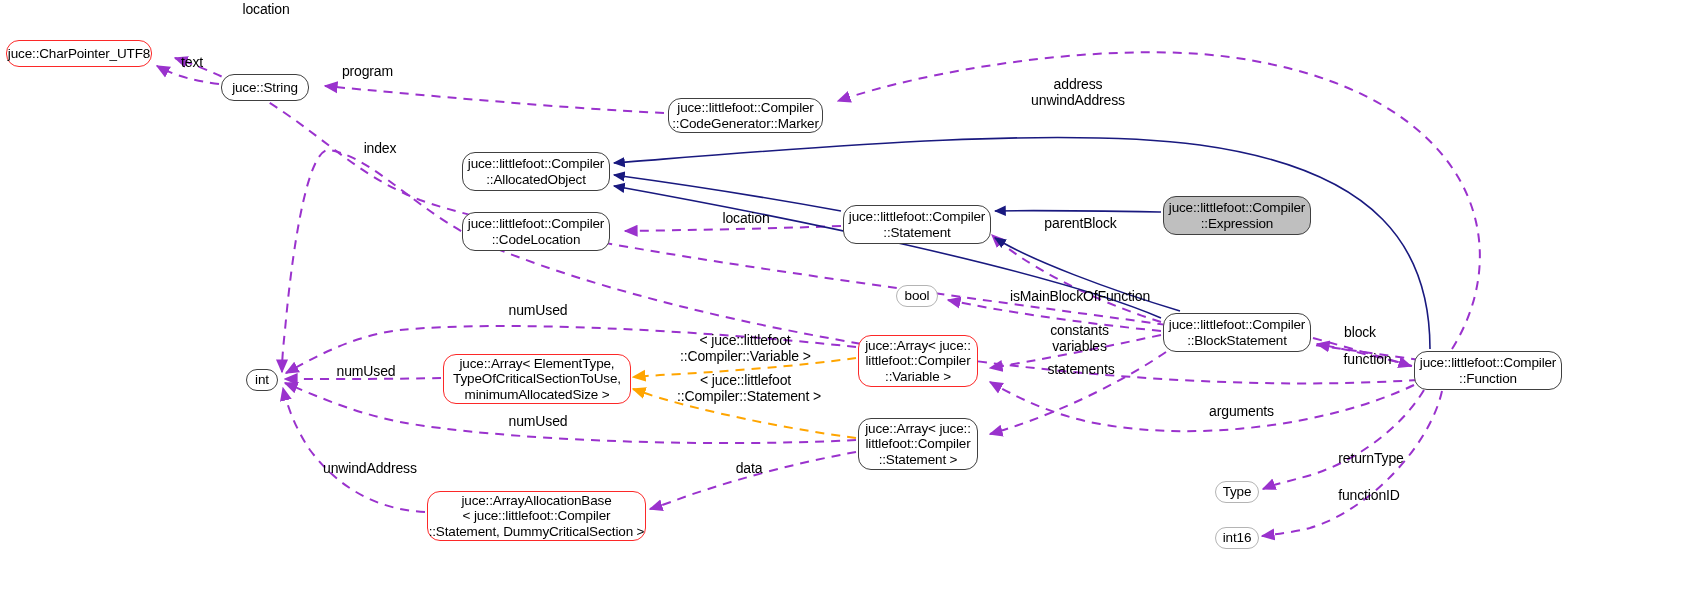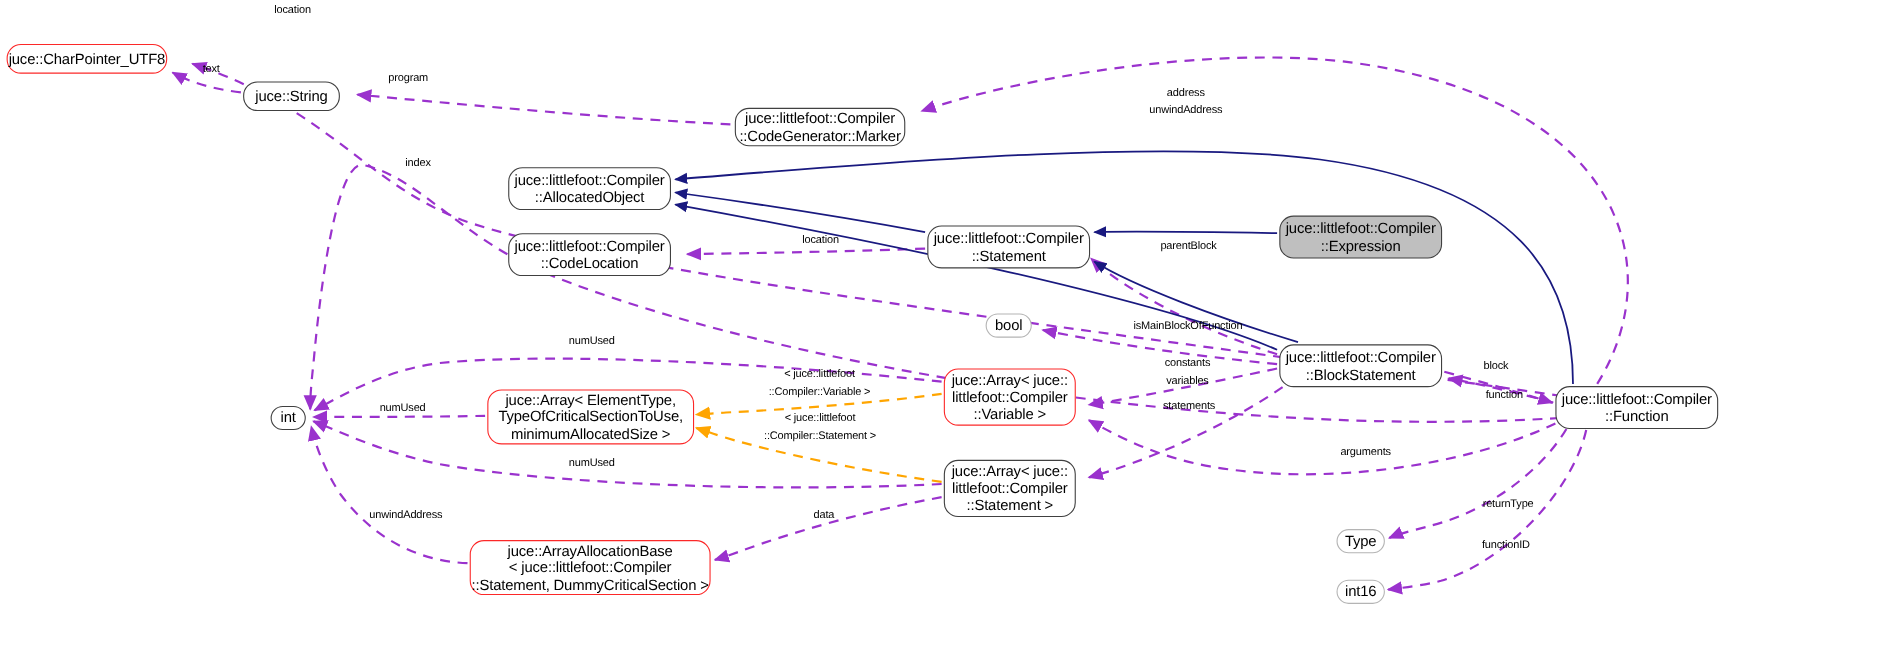--- a/index.html
+++ b/index.html
@@ -38,21 +38,21 @@
     letter-spacing: -0.15px;
     border-radius: 13px;
   }
   .node-box.b-dark   { border: 1.4px solid #404040; }
   .node-box.b-red    { border: 1.6px solid #fc2828; }
   .node-box.b-grey   { border: 1.2px solid #b4b4b4; }
   .node-box.fill-grey{ background: #bfbfbf; }
   .edge-label {
     position: absolute;
     font-family: "Liberation Sans", sans-serif;
-    font-size: 10px;
+    font-size: 14px;
     line-height: 15.5px;
     color: #000000;
     white-space: pre;
     text-align: center;
     letter-spacing: -0.15px;
     background: transparent;
   }
 </style>
 </head>
 <body>
@@ -141,21 +141,21 @@
 &lt; juce::littlefoot::Compiler
 ::Statement, DummyCriticalSection &gt;</div>
       <div class="node-box b-grey" style="left: 1215px; top: 481px; width: 44px; height: 22px;">Type</div>
       <div class="node-box b-grey" style="left: 1215px; top: 527px; width: 44px; height: 22px;">int16</div>
     </div>
   <div id="labels-layer">
       <div class="edge-label" style="left: 238px; top: 2px; width: 56px; text-align: center;">location</div>
       <div class="edge-label" style="left: 1007px; top: 37px; width: 142px; text-align: center; margin-top: 40px;">address
 unwindAddress</div>
       <div class="edge-label" style="left: 177px; top: 55px; width: 30px; text-align: center;">text</div>
-      <div class="edge-label" style="left: 335px; top: 64px; width: 58px; text-align: left; margin-left: 18px;">program</div>
+      <div class="edge-label" style="left: 335px; top: 64px; width: 58px; text-align: right;">program</div>
       <div class="edge-label" style="left: 340px; top: 141px; width: 40px; text-align: center; margin-left: 20px;">index</div>
       <div class="edge-label" style="left: 718px; top: 211px; width: 56px; text-align: center;">location</div>
       <div class="edge-label" style="left: 1039px; top: 216px; width: 83px; text-align: center;">parentBlock</div>
       <div class="edge-label" style="left: 1010px; top: 289px; width: 140px; text-align: center;">isMainBlockOfFunction</div>
       <div class="edge-label" style="left: 504px; top: 303px; width: 68px; text-align: center;">numUsed</div>
       <div class="edge-label" style="left: 1043px; top: 323px; width: 73px; text-align: center;">constants
 variables</div>
       <div class="edge-label" style="left: 1340px; top: 325px; width: 40px; text-align: center;">block</div>
       <div class="edge-label" style="left: 680px; top: 333px; width: 130px; text-align: center;">&lt; juce::littlefoot
 ::Compiler::Variable &gt;</div>

